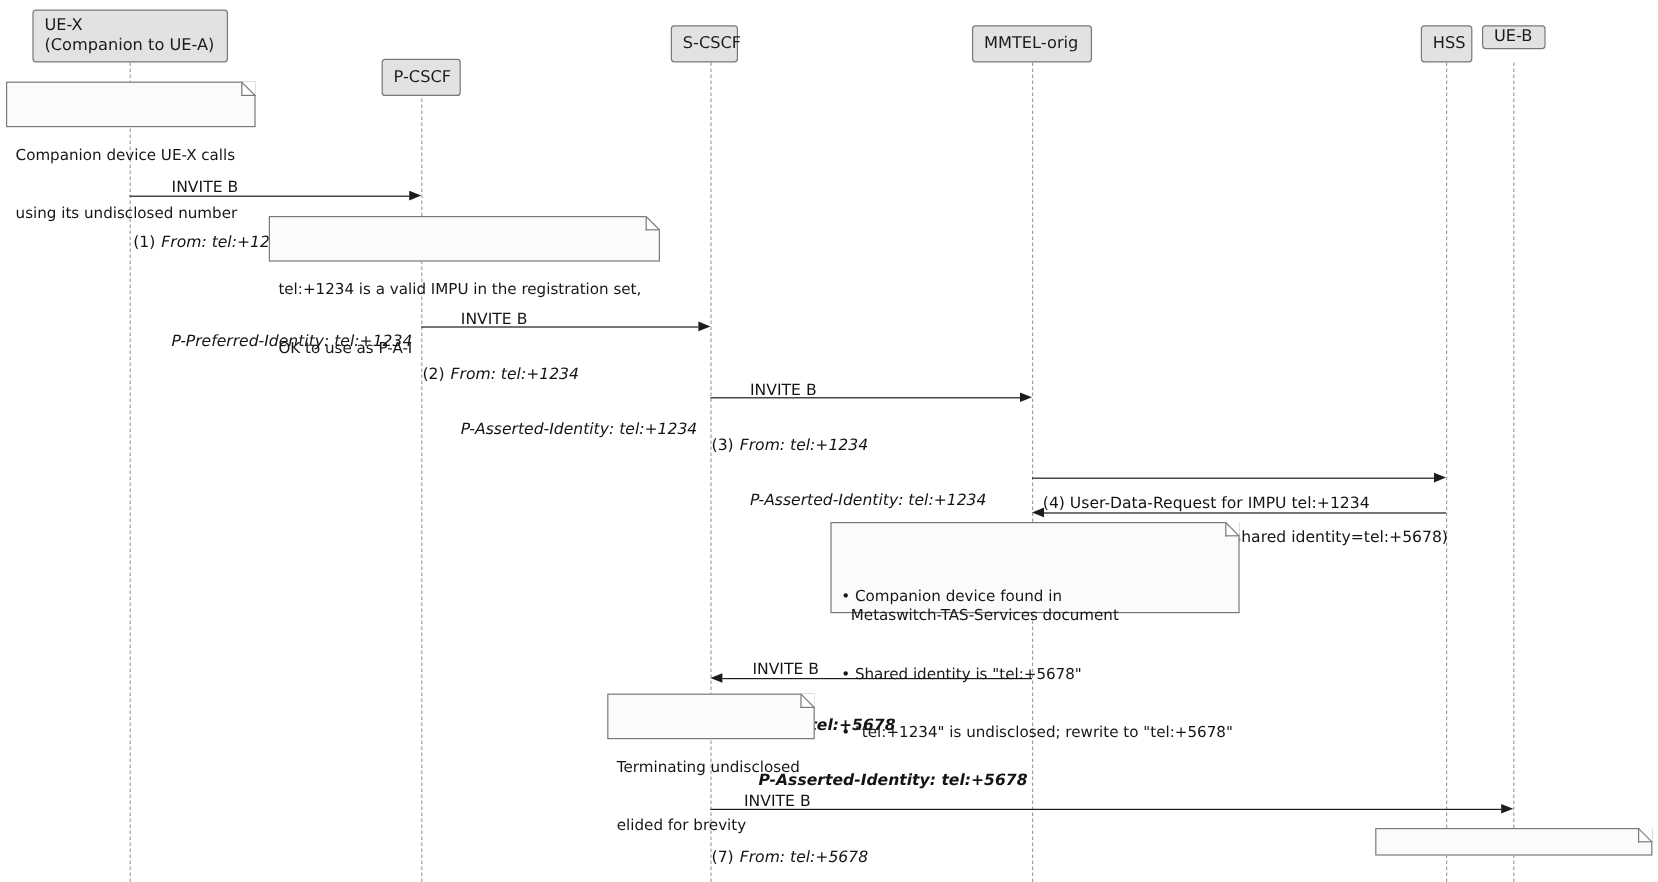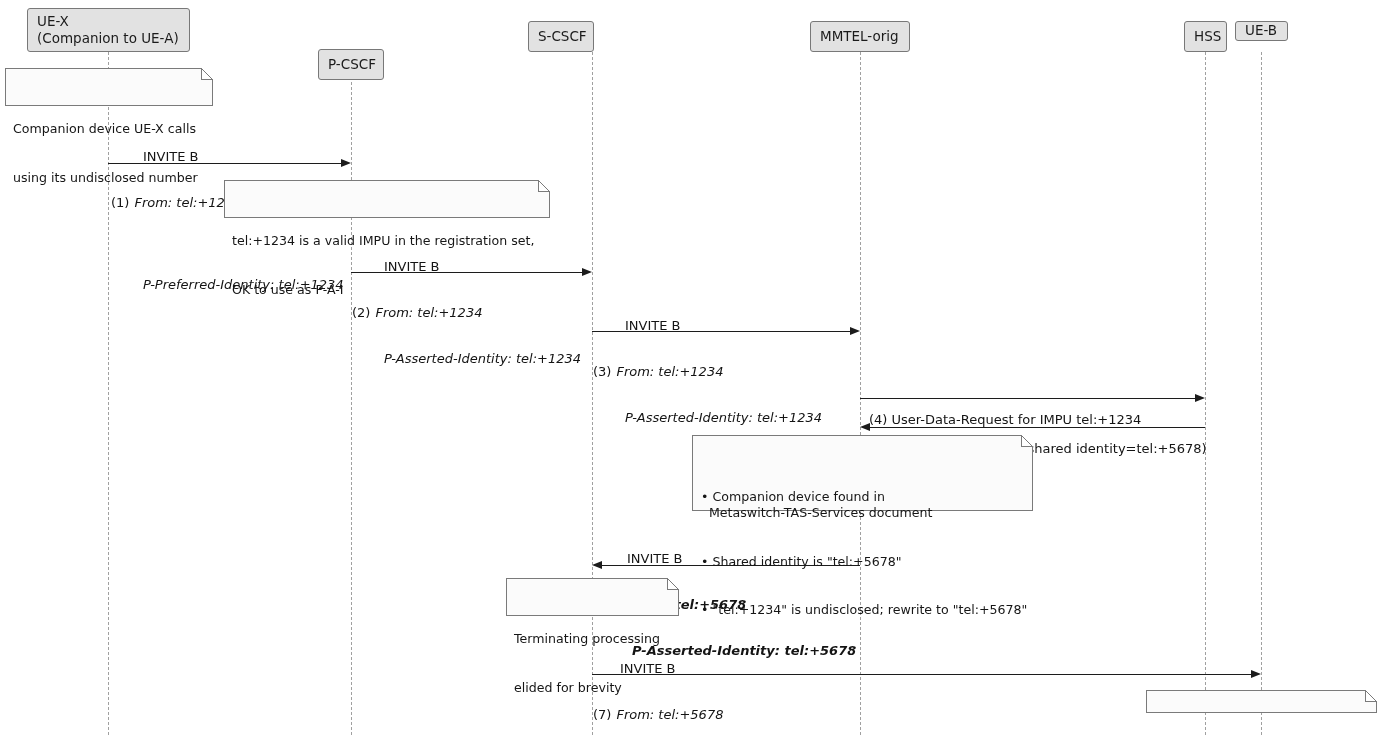--- a/index.html
+++ b/index.html
@@ -139,21 +139,21 @@
 
   <div class="participant" style="left:27px; top:8px; width:163px; height:44px;">
     <span class="pline">UE-X</span>
     <span class="pline">(Companion to UE-A)</span>
   </div>
 
   <div class="participant" style="left:318px; top:21px; width:66px; height:31px;margin-top:28px;">
     <span class="pline">P-CSCF</span>
   </div>
 
-  <div class="participant" style="left:528px; top:21px; width:66px; height:31px;">
+  <div class="participant" style="left:559px; top:21px; width:56px; height:31px;">
     <span class="pline">S-CSCF</span>
   </div>
 
   <div class="participant" style="left:810px; top:21px; width:100px; height:31px;">
     <span class="pline">MMTEL-orig</span>
   </div>
 
   <div class="participant" style="left:1184px; top:21px; width:43px; height:31px;">
     <span class="pline">HSS</span>
   </div>
@@ -230,21 +230,21 @@
     <span class="ln"><span class="num">(6)</span><span class="bolditic" style="padding-left:5px;">From: tel:+5678</span></span>
     <span class="ln bolditic" style="padding-left:27px;">P-Asserted-Identity: tel:+5678</span>
   </div>
   <div class="msg-line" style="left:602px; top:565px; width:258px;"></div>
   <div class="arrowhead left" style="left:592px; top:561px;"></div>
 
   <div class="note" style="left:506px; top:578px; width:173px; height:38px;">
     <svg class="fold-line" viewBox="0 0 12 12">
       <path d="M0 0 L12 12" stroke="#7a7a7a" stroke-width="1" fill="none"></path>
     </svg>
-    <span class="note-text">Terminating processing</span>
+    <span class="note-text">Terminating undisclosed</span>
     <span class="note-text">elided for brevity</span>
   </div>
 
   <div class="msg-label" style="left:593px; top:630px;">
     <span class="ln plain" style="padding-left:27px;">INVITE B</span>
     <span class="ln"><span class="num">(7)</span><span class="ital" style="padding-left:5px;">From: tel:+5678</span></span>
     
   </div>
   <div class="msg-line" style="left:592px; top:674px; width:659px;"></div>
   <div class="arrowhead right" style="left:1251px; top:670px;"></div>

